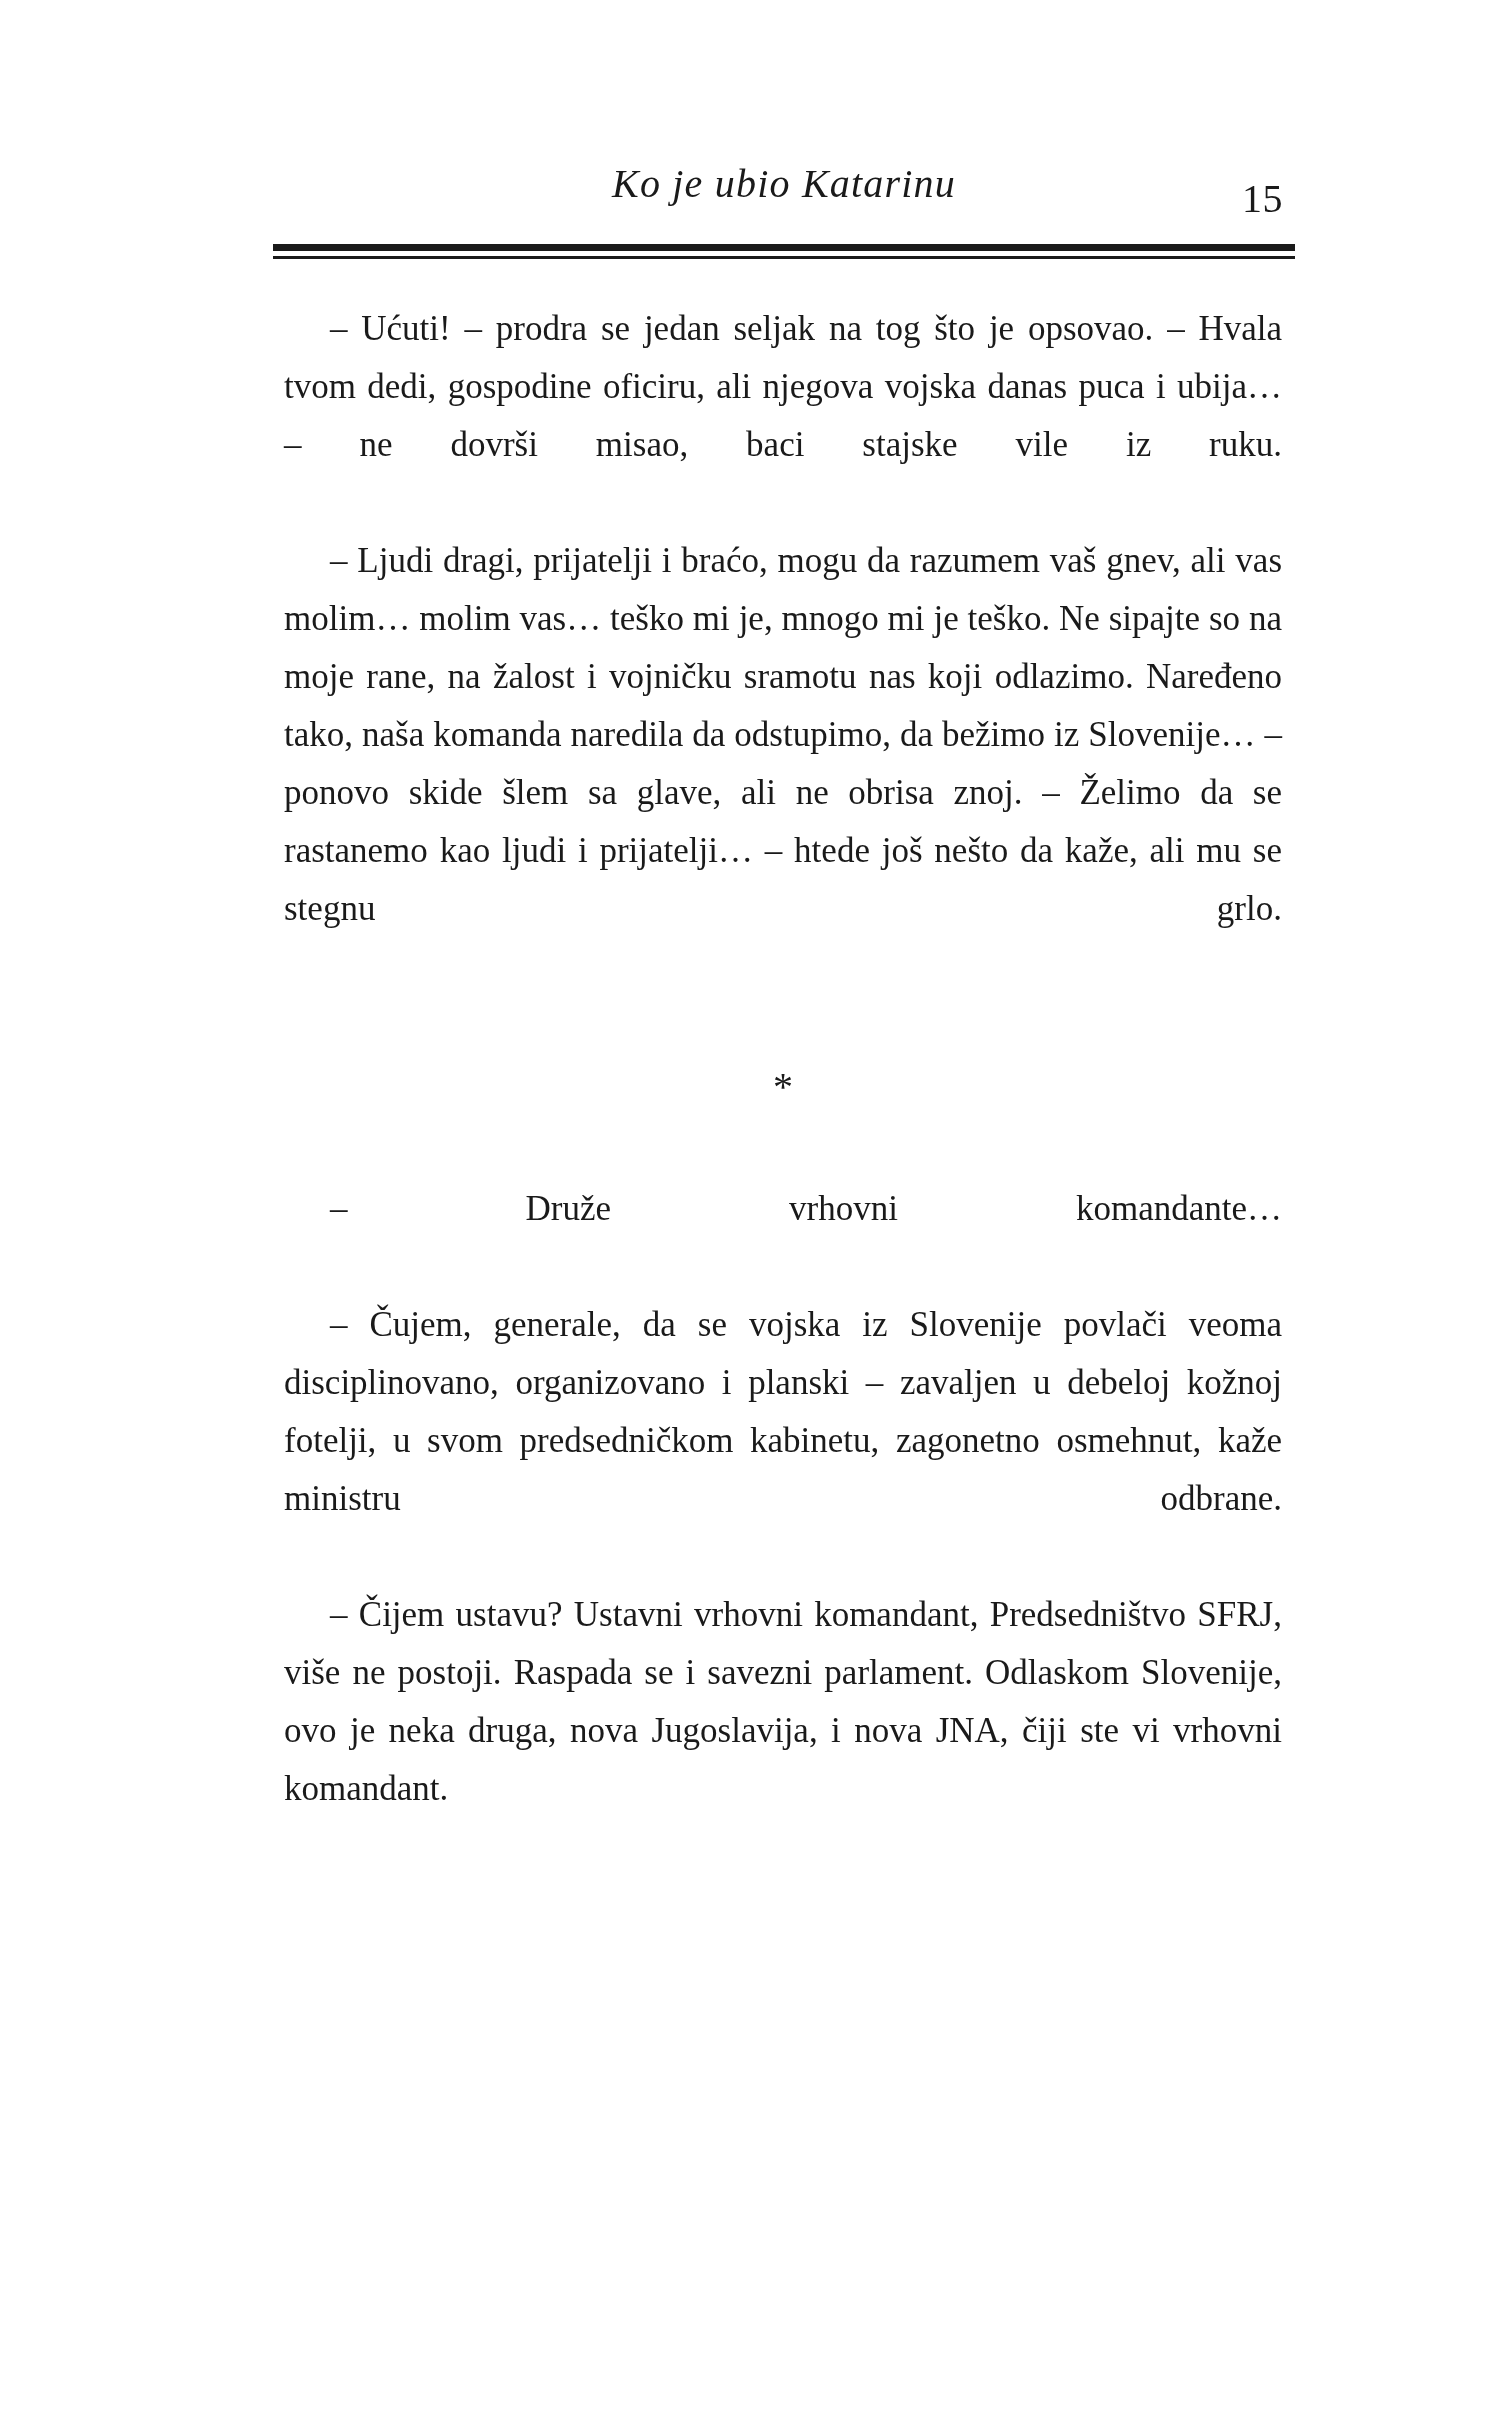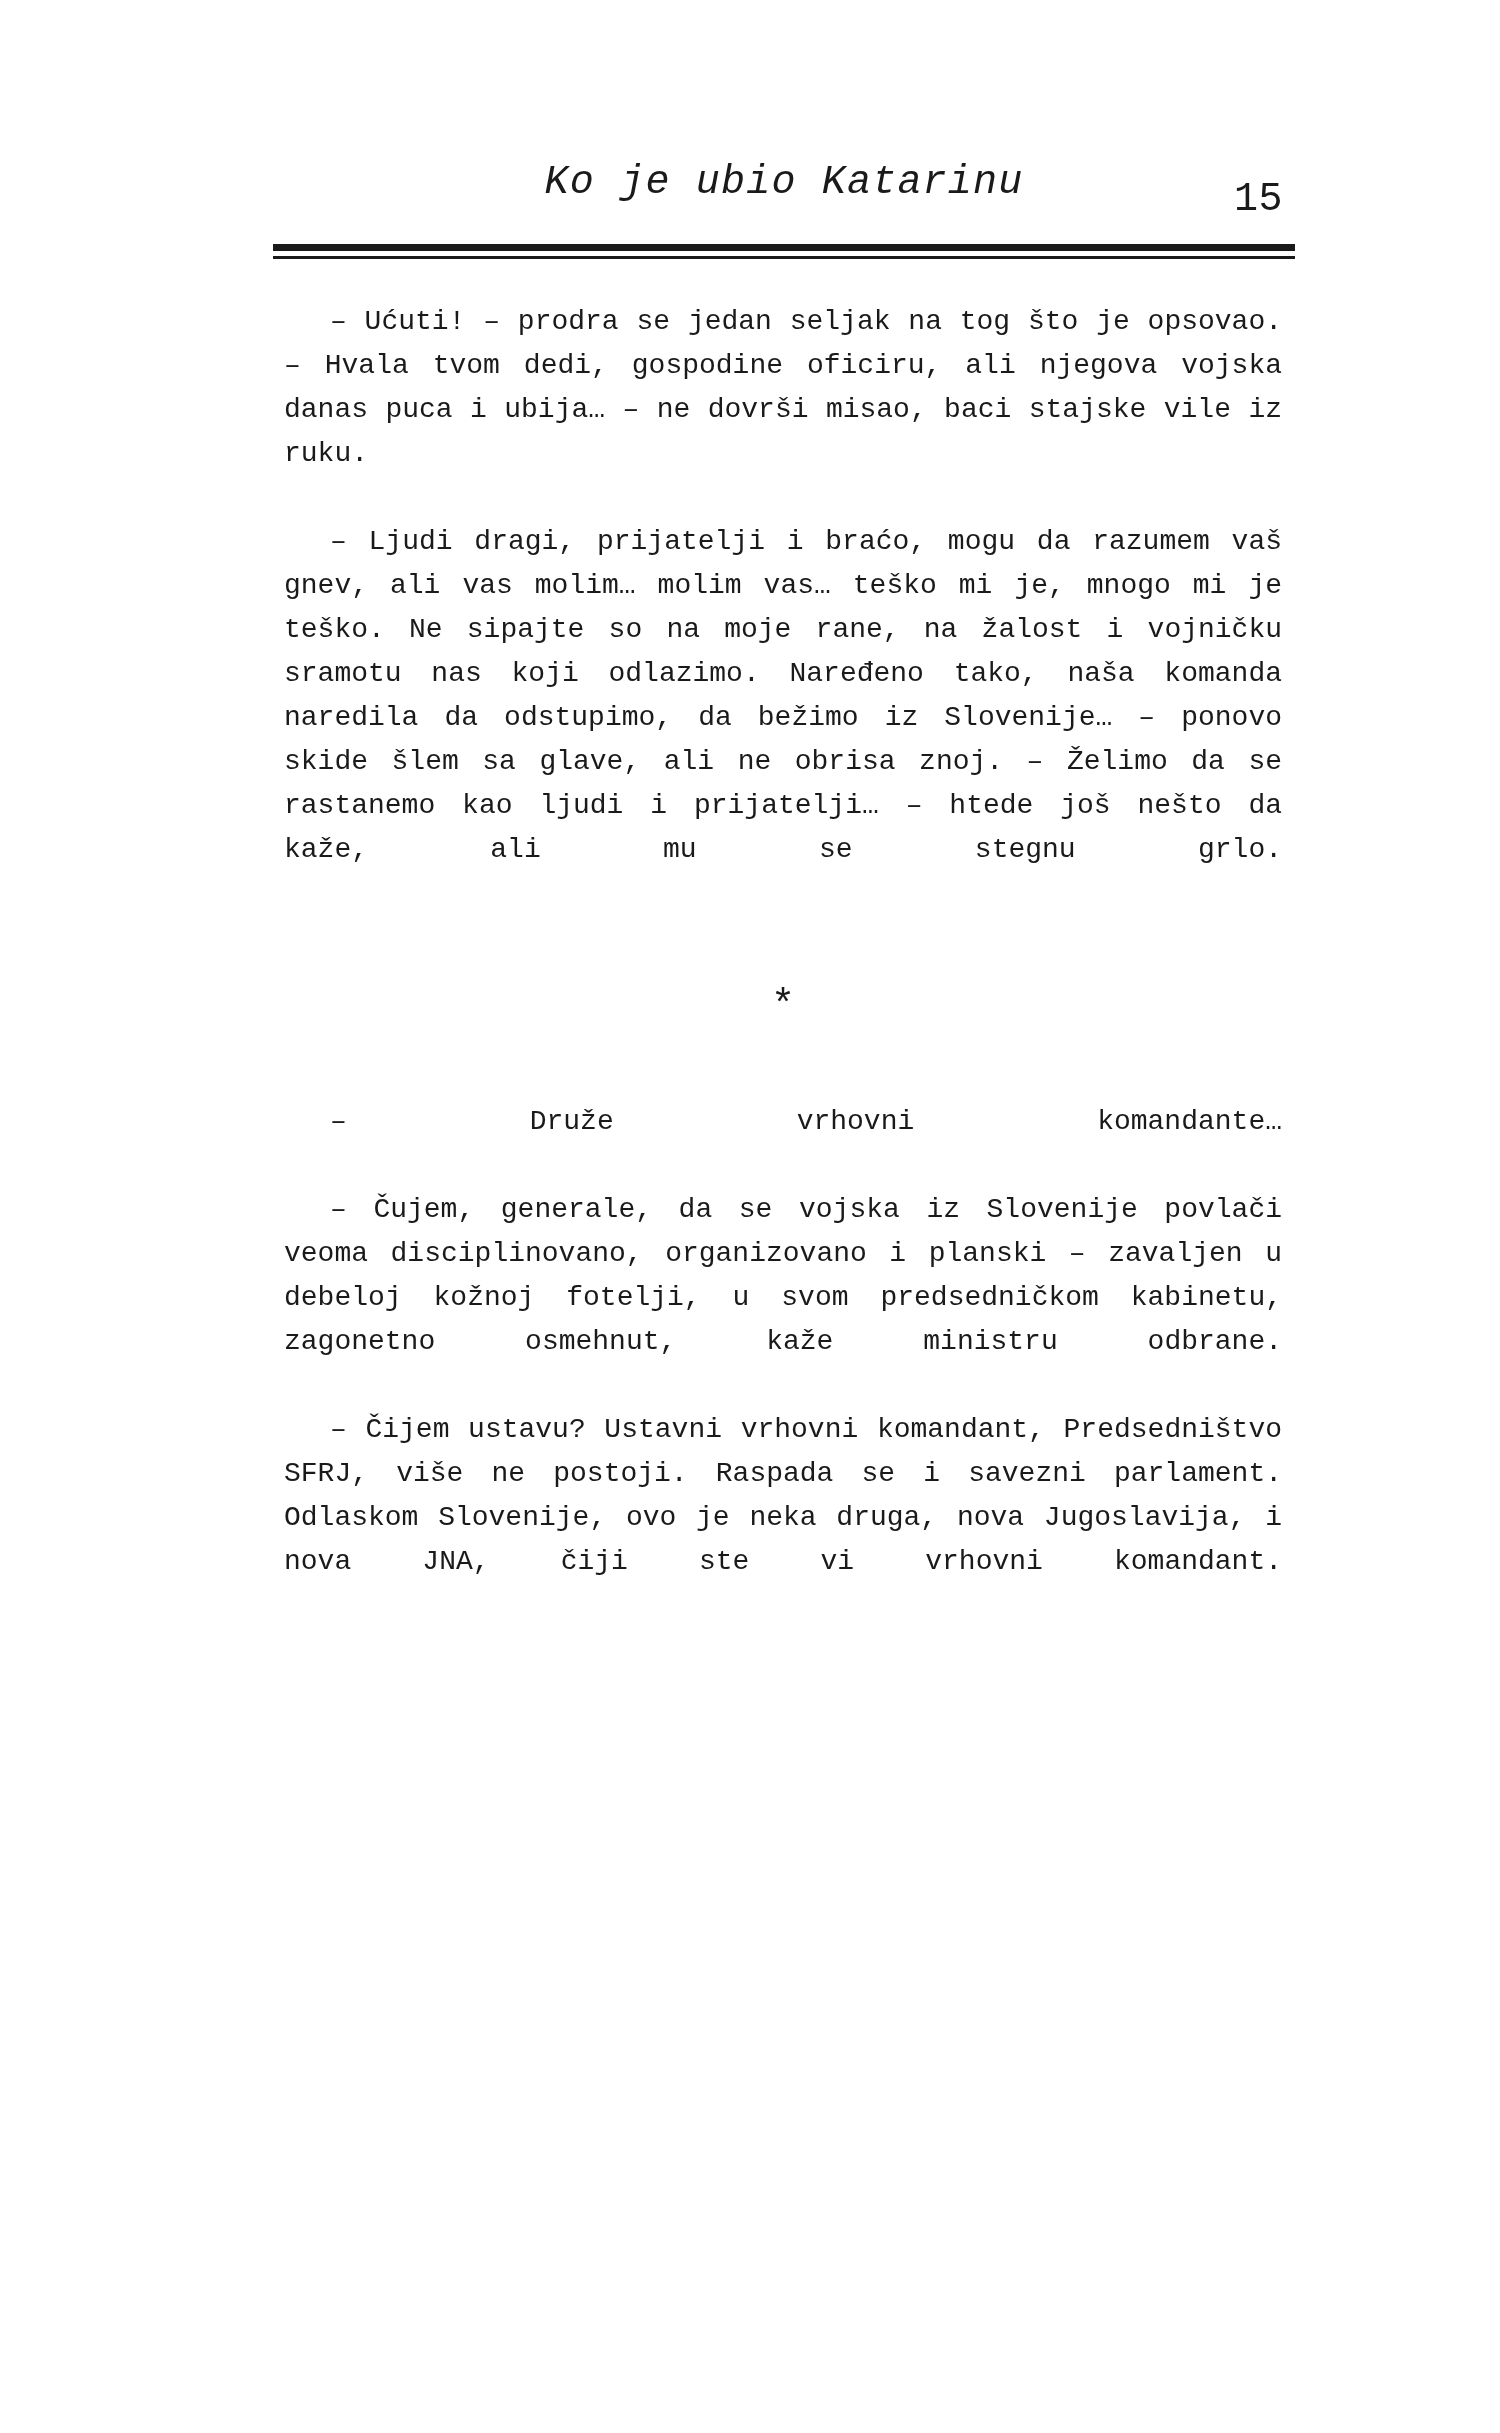--- a/index.html
+++ b/index.html
@@ -7,21 +7,21 @@
     padding: 0;
     background: #ffffff;
   }
   .page {
     position: relative;
     width: 1500px;
     height: 1832px;
     background: #ffffff;
     margin: 0 auto;
     overflow: hidden;
-    font-family: Liberation Mono, monospace;
+    font-family: Liberation Serif, serif;
     color: #1a1a1a;
     -webkit-font-smoothing: antialiased;
   }
 
   
   .running-head {
     position: absolute;
     left: 273px;
     top: 160px;
     width: 1022px;
@@ -70,22 +70,22 @@
 
   
   .textblock {
     position: absolute;
     left: 284px;
     top: 300px;
     width: 998px;
   }
   p.para {
     margin: 0;
-    font-size: 28px;
-    line-height: 44px;
+    font-size: 35px;
+    line-height: 58px;
     text-align: justify;
     text-justify: inter-word;
     text-indent: 46px;
     hyphens: manual;
     -webkit-hyphens: manual;
     word-spacing: 0px;
   }
 
   
   p.para:after {

